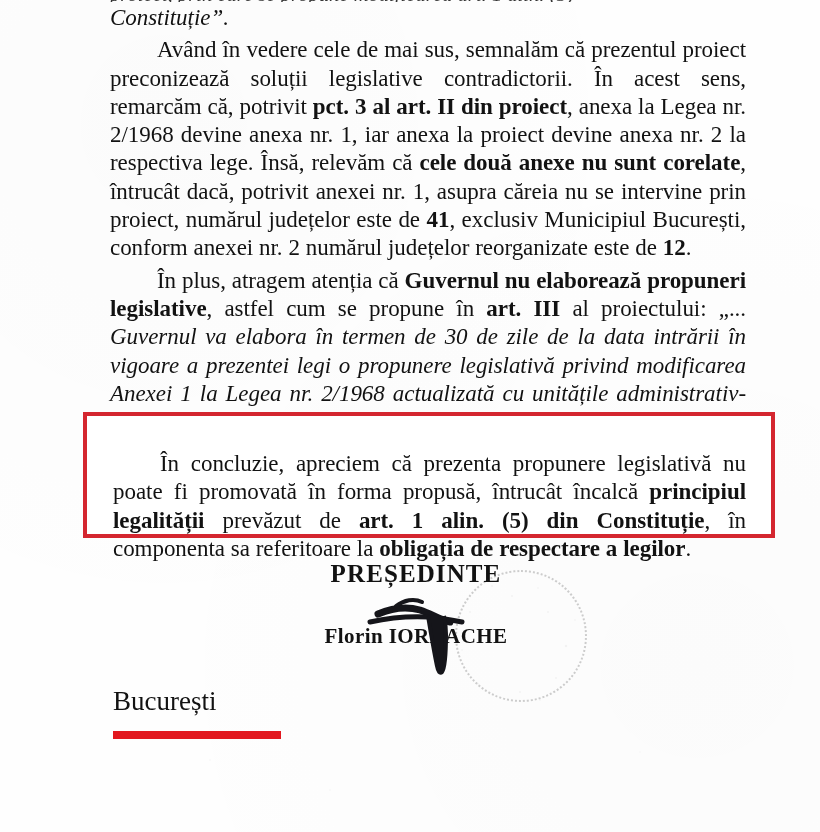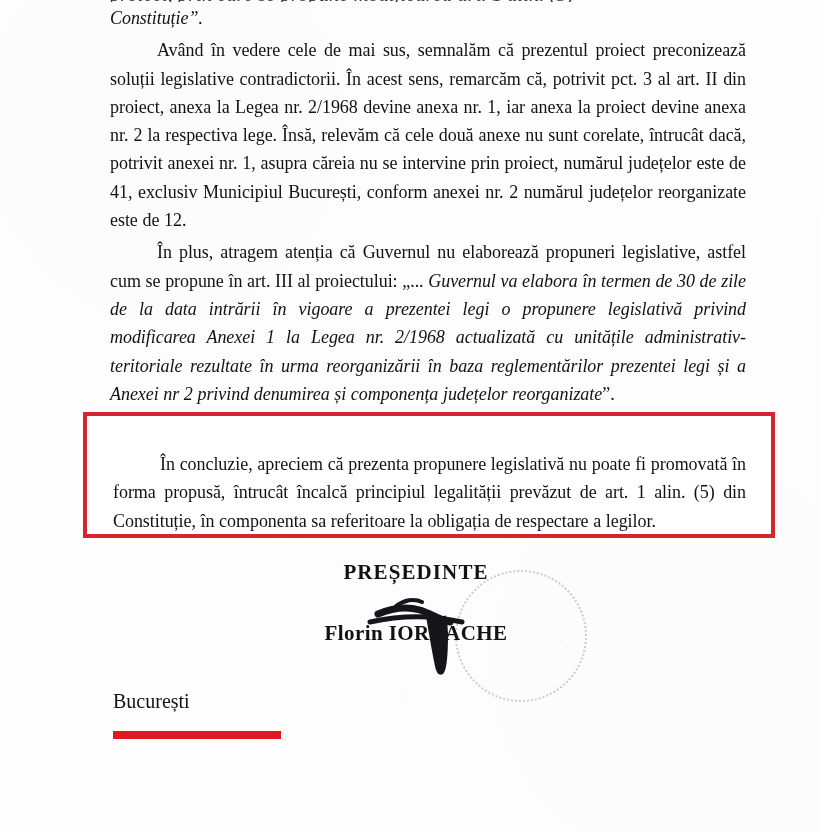--- a/index.html
+++ b/index.html
@@ -31,31 +31,31 @@
   
   .text-col {
     position: absolute;
     left: 110px;
     top: 0;
     width: 636px;
   }
 
   p.para {
     margin: 0;
-    font-size: 18px;
+    font-size: 23px;
     line-height: 28.3px;
     text-align: justify;
     text-justify: inter-word;
     letter-spacing: -0.05px;
     word-spacing: 0.2px;
   }
   p.para.indent { text-indent: 47px; }
   p.para.italic { font-style: italic; }
 
-  .b { font-weight: normal; }
+  .b { font-weight: bold; }
   .i { font-style: italic; }
   .ni { font-style: normal; }
 
   
   .clipped-line {
     position: absolute;
     left: 110px;
     top: -20px;
     width: 636px;
     height: 22px;
@@ -90,21 +90,21 @@
 
   
   .sig-block {
     position: absolute;
     left: 0;
     top: 560px;
     width: 820px;
     text-align: center;
   }
   .sig-title {
-    font-size: 21px;
+    font-size: 25px;
     font-weight: bold;
     letter-spacing: 1.1px;
     display: inline-block;
     margin-left: 12px;
   }
   .sig-name {
     font-size: 21px;
     font-weight: bold;
     letter-spacing: .4px;
     display: inline-block;
@@ -130,21 +130,21 @@
     border-radius: 50%;
     border: 2px dotted rgba(40,40,40,0.22);
     pointer-events: none;
   }
 
   
   .footer {
     position: absolute;
     left: 113px;
     top: 688px;
-    font-size: 20px;
+    font-size: 27px;
     line-height: 27px;
   }
   .footer .line { display: block; white-space: nowrap; }
   .footer .reg-no { position: relative; display: inline-block; }
   .reg-underline {
     position: absolute;
     left: 113px;
     top: 731px;
     width: 168px;
     height: 8px;

